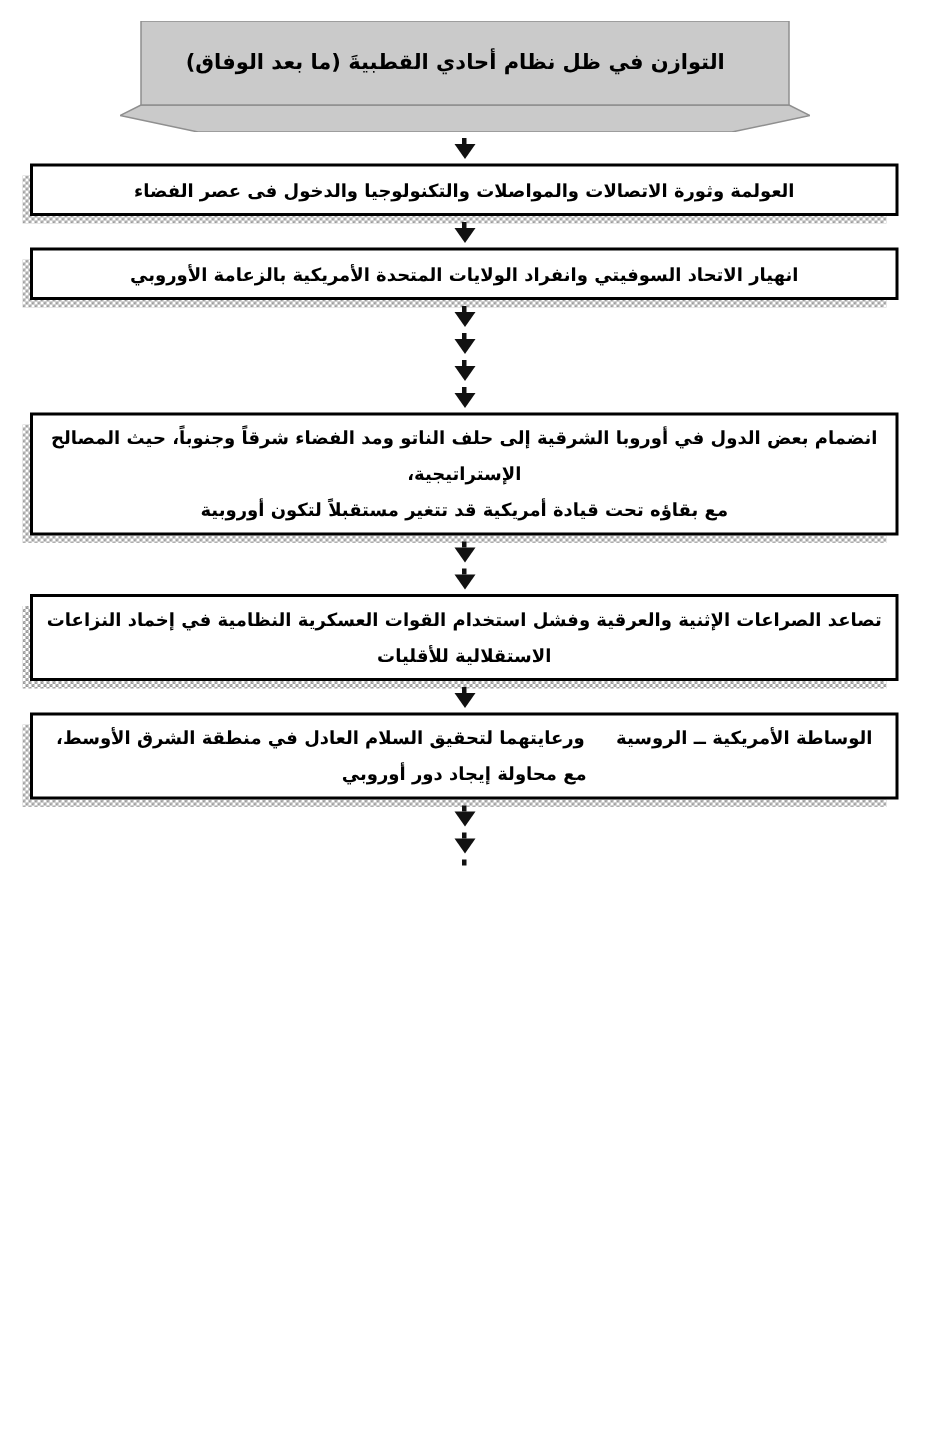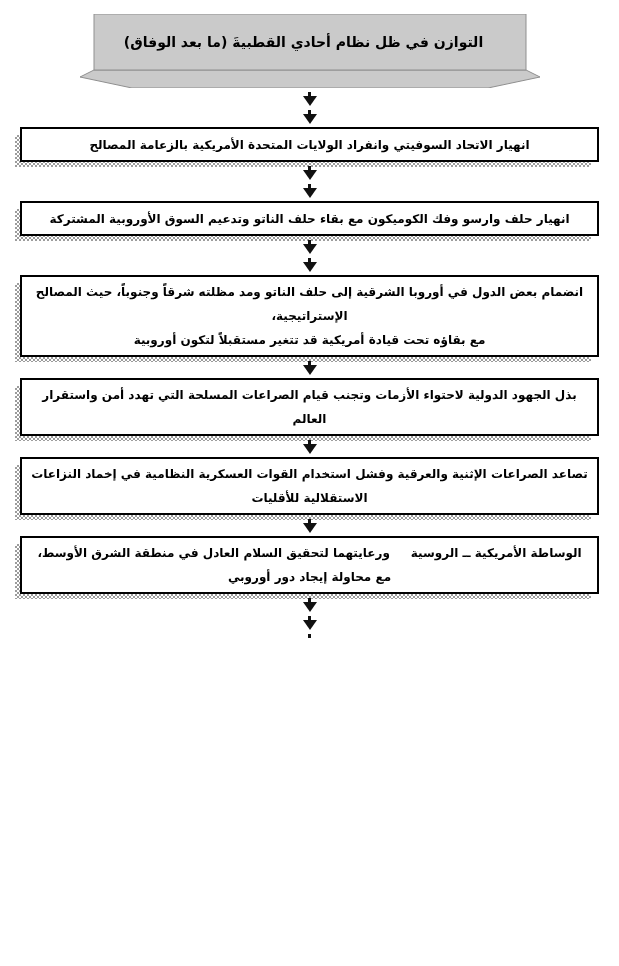--- a/index.html
+++ b/index.html
@@ -64,62 +64,59 @@
       <polygon points="14,0 446,0 446,56 14,56" style="fill:var(--plaque-face);stroke:var(--plaque-edge);stroke-width:1"></polygon>
     </svg>
     <div class="plaque-text">التوازن في ظل نظام أحادي القطبيةَ (ما بعد الوفاق)</div>
   </div>
 
   <div id="flow-container">
     <div class="arrow">
       <div class="stem"></div>
       <div class="tri"></div>
     </div>
+    <div class="box">
+      <span class="box-text">العولمة وثورة الاتصالات والمواصلات والتكنولوجيا والدخول فى عصر الفضاء</span>
+    </div>
 
     <div class="arrow">
       <div class="stem"></div>
       <div class="tri"></div>
     </div>
     <div class="box">
-      <span class="box-text">انهيار الاتحاد السوفيتي وانفراد الولايات المتحدة الأمريكية بالزعامة المصالح</span>
+      <span class="box-text">انهيار الاتحاد السوفيتي وانفراد الولايات المتحدة الأمريكية بالزعامة الأوروبي</span>
+    </div>
+
+    <div class="arrow">
+      <div class="stem"></div>
+      <div class="tri"></div>
+    </div>
+
+    <div class="arrow">
+      <div class="stem"></div>
+      <div class="tri"></div>
     </div>
 
     <div class="arrow">
       <div class="stem"></div>
       <div class="tri"></div>
     </div>
 
     <div class="arrow">
       <div class="stem"></div>
       <div class="tri"></div>
     </div>
     <div class="box">
-      <span class="box-text">انهيار حلف وارسو وفك الكوميكون مع بقاء حلف الناتو وتدعيم السوق الأوروبية المشتركة</span>
-    </div>
-
-    <div class="arrow">
-      <div class="stem"></div>
-      <div class="tri"></div>
-    </div>
-
-    <div class="arrow">
-      <div class="stem"></div>
-      <div class="tri"></div>
-    </div>
-    <div class="box">
-      <span class="box-text">انضمام بعض الدول في أوروبا الشرقية إلى حلف الناتو ومد مظلته شرقاً وجنوباً، حيث المصالح الإستراتيجية،
+      <span class="box-text">انضمام بعض الدول في أوروبا الشرقية إلى حلف الناتو ومد الفضاء شرقاً وجنوباً، حيث المصالح الإستراتيجية،
 مع بقاؤه تحت قيادة أمريكية قد تتغير مستقبلاً لتكون أوروبية</span>
     </div>
 
     <div class="arrow">
       <div class="stem"></div>
       <div class="tri"></div>
-    </div>
-    <div class="box">
-      <span class="box-text">بذل الجهود الدولية لاحتواء الأزمات وتجنب قيام الصراعات المسلحة التي تهدد أمن واستقرار العالم</span>
     </div>
 
     <div class="arrow">
       <div class="stem"></div>
       <div class="tri"></div>
     </div>
     <div class="box">
       <span class="box-text">تصاعد الصراعات الإثنية والعرقية وفشل استخدام القوات العسكرية النظامية في إخماد النزاعات الاستقلالية للأقليات</span>
     </div>
 

